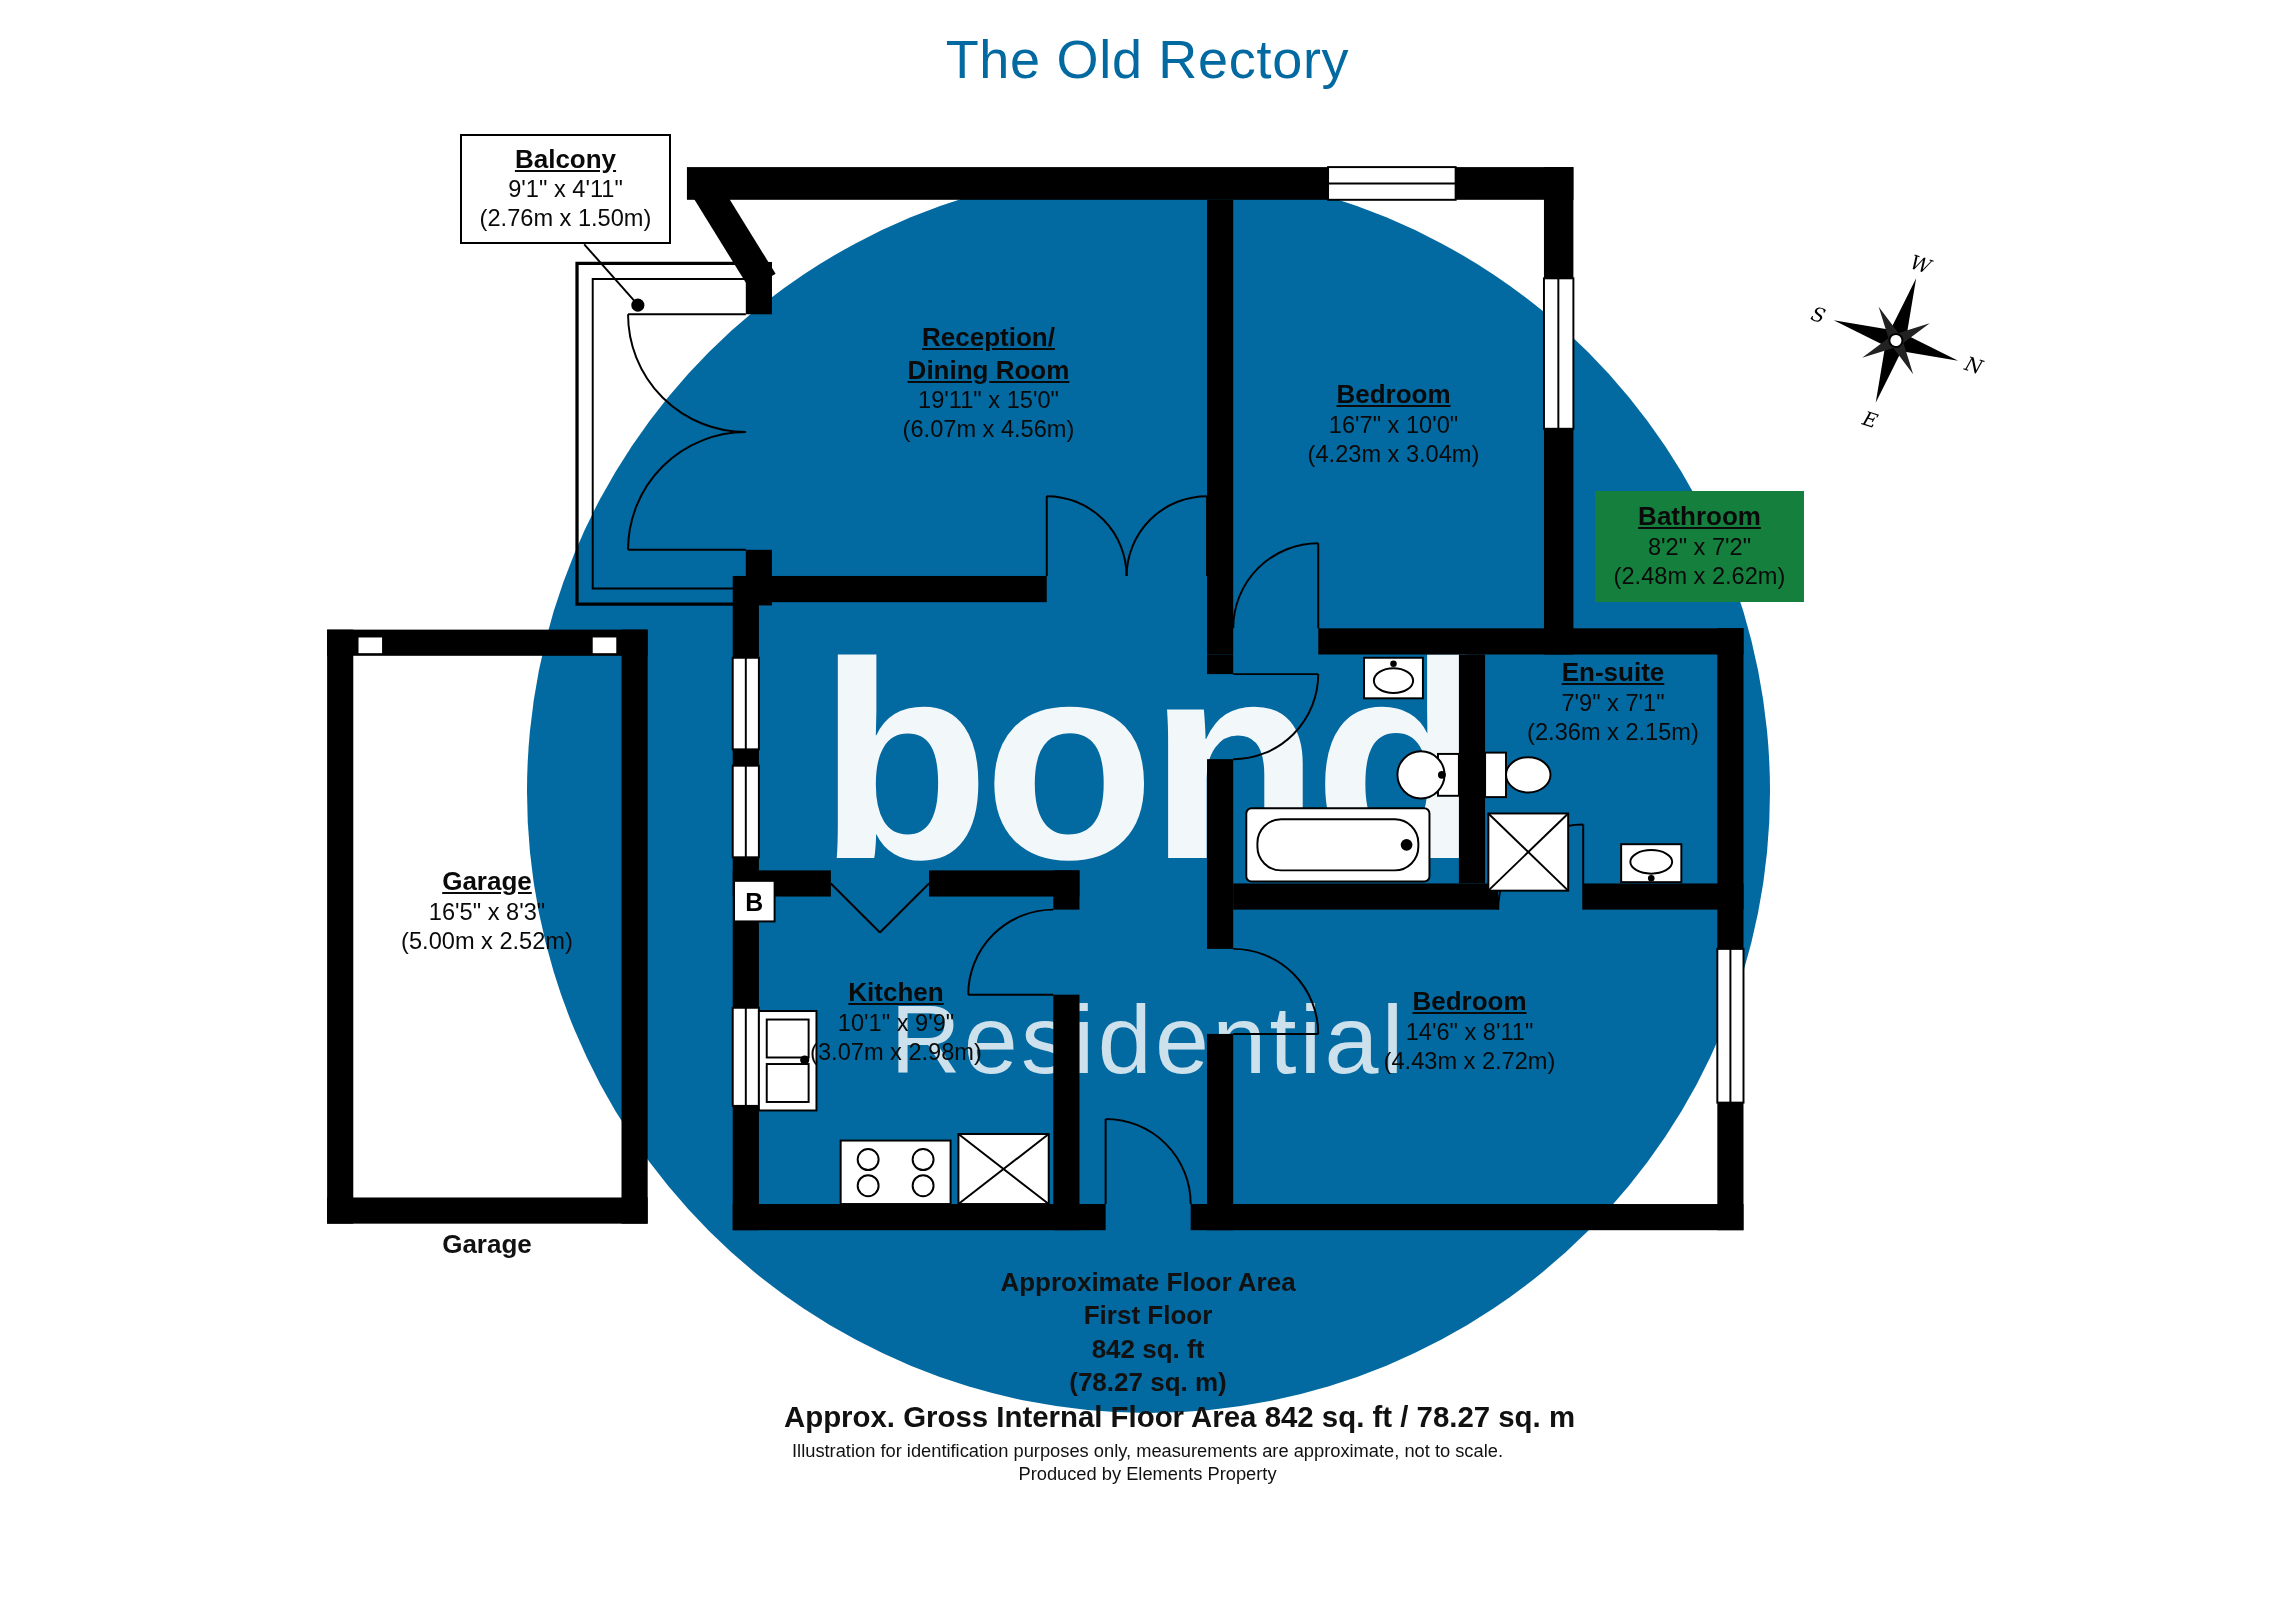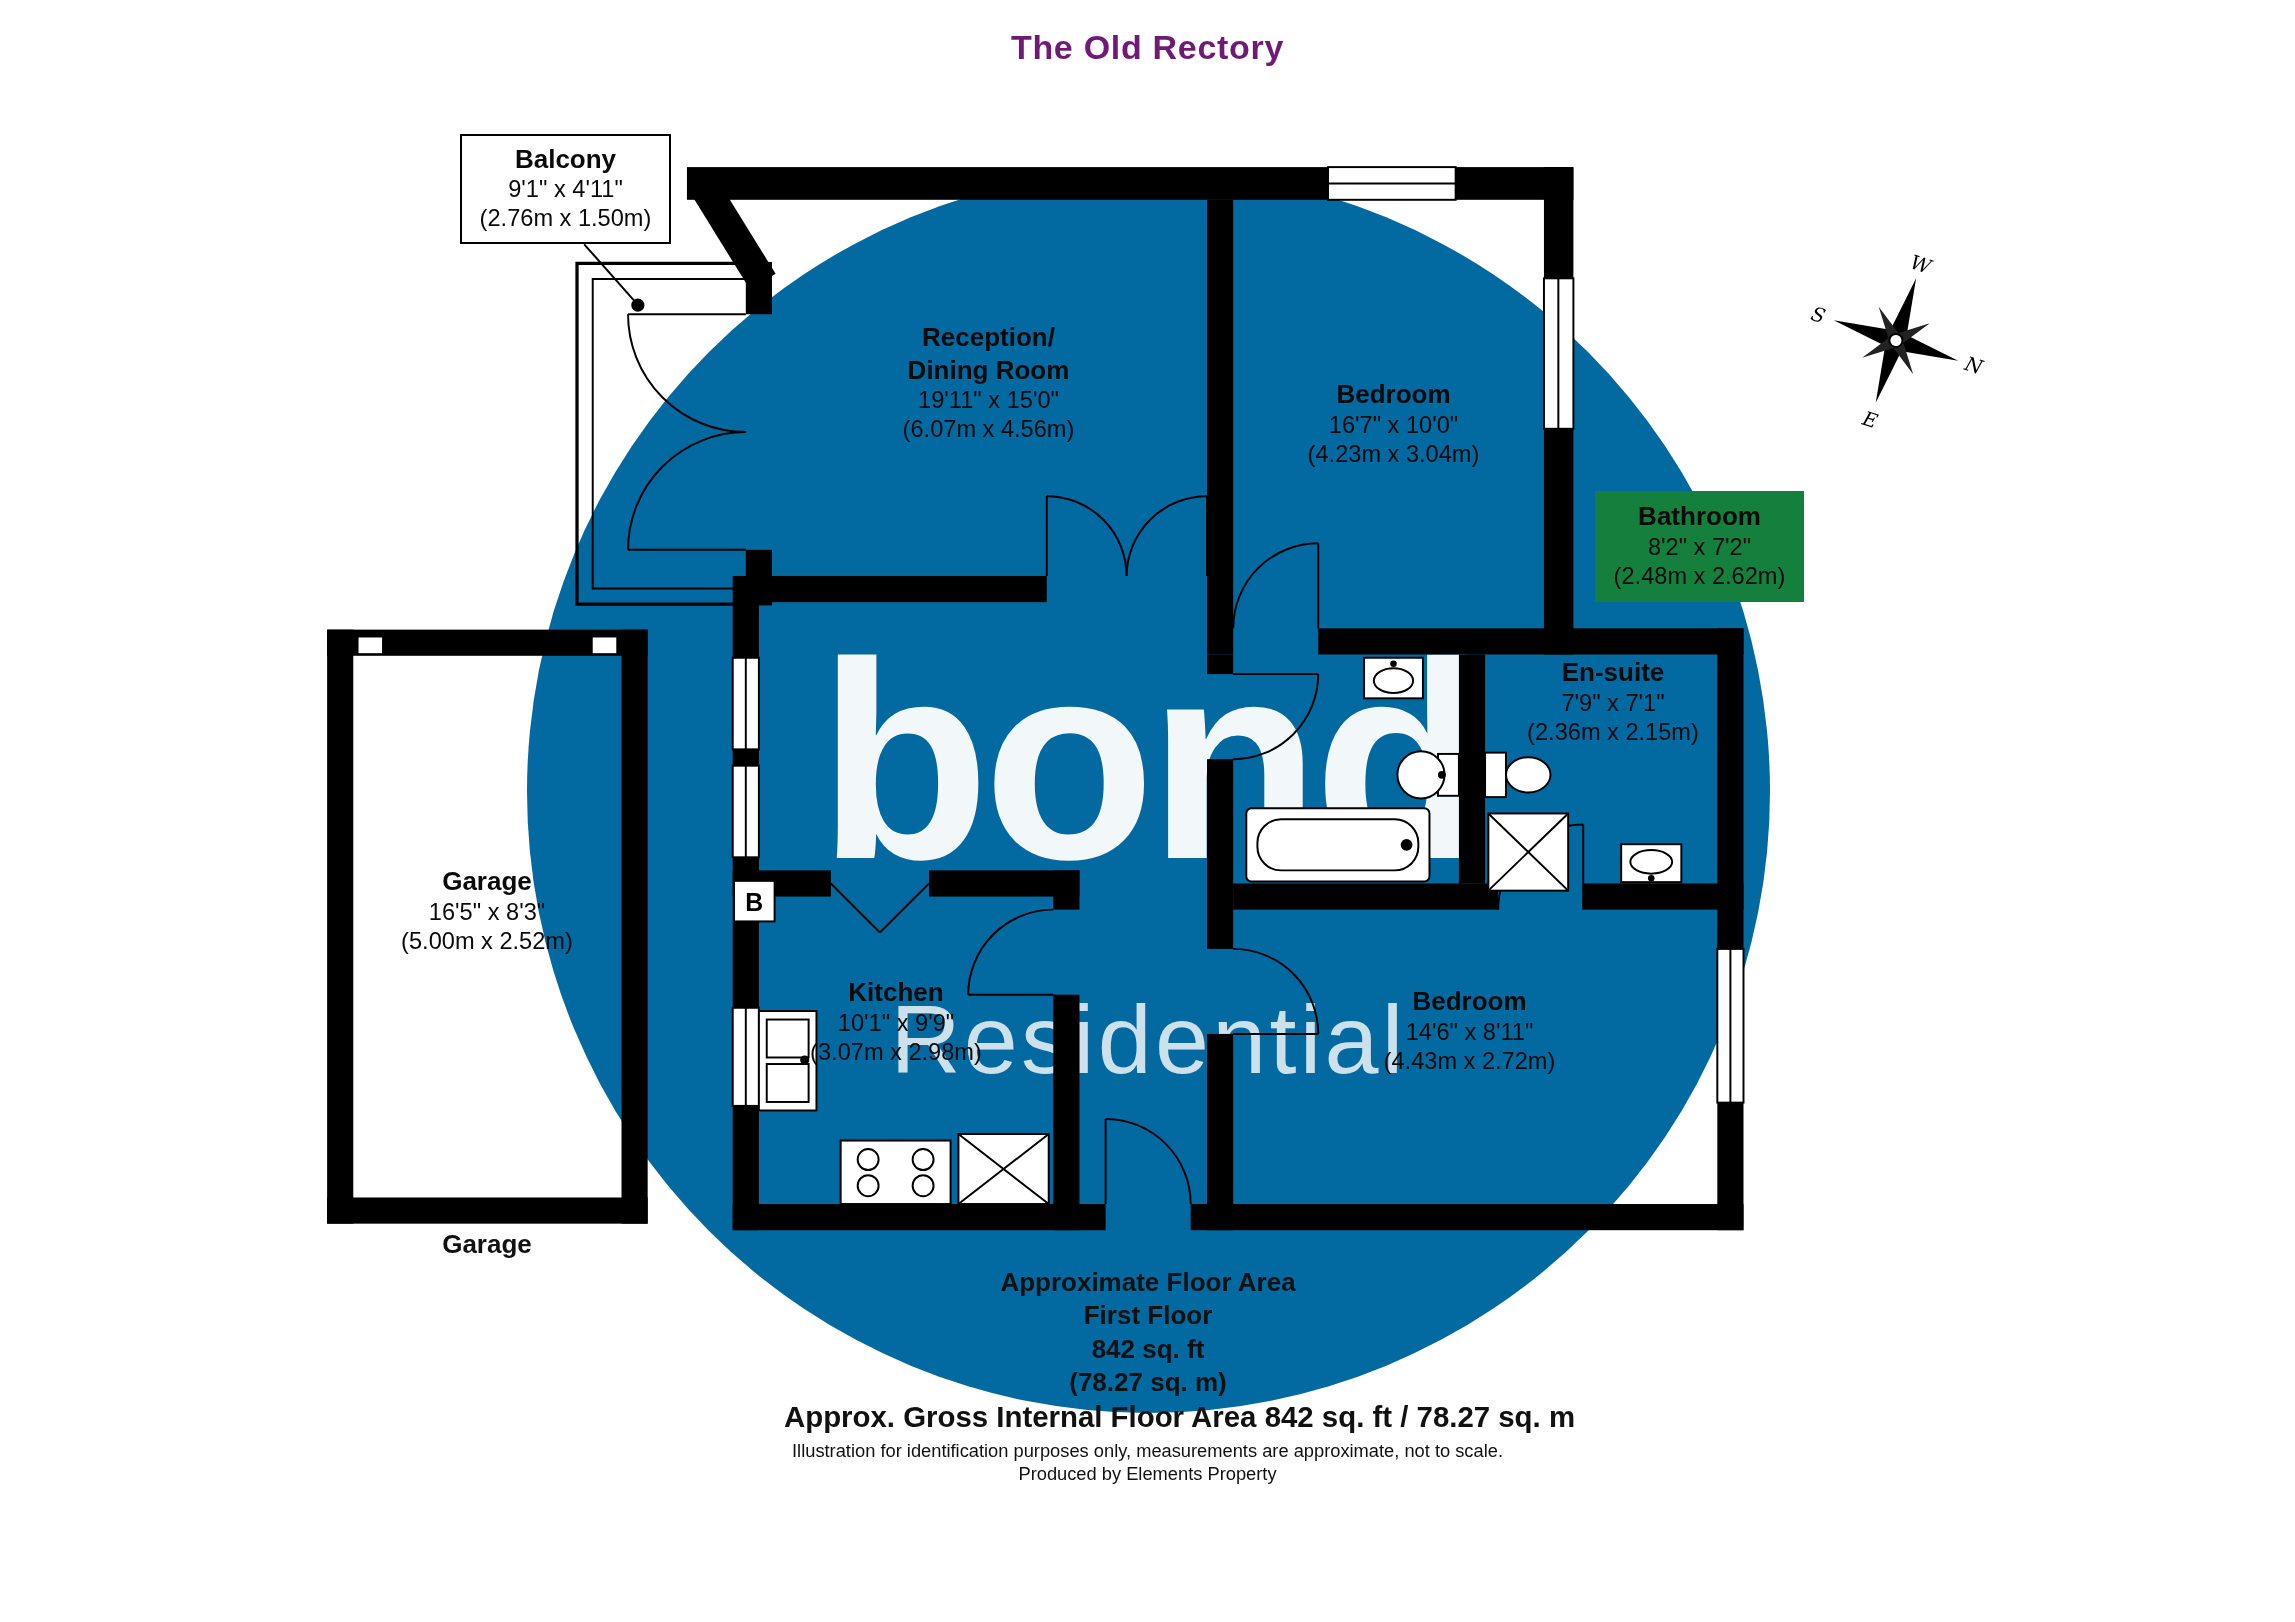--- a/index.html
+++ b/index.html
@@ -9,23 +9,23 @@
   }
   
   .wm{position:absolute;left:527px;top:170px;width:1243px;height:1243px;border-radius:50%;background:#0369a1;}
   .wm-brand{position:absolute;left:0;top:458px;width:100%;text-align:center;
     font-size:281px;line-height:0.95;font-weight:700;letter-spacing:-6.5px;color:rgba(255,255,255,0.95);}
   .wm-sub{position:absolute;left:0;top:821px;width:100%;text-align:center;
     font-size:97px;line-height:1;font-weight:400;letter-spacing:3.3px;color:rgba(255,255,255,0.8);}
   .plan-svg{position:absolute;left:0;top:0;}
   
   .title{position:absolute;left:0;top:27.5px;width:100%;margin:0;text-align:center;
-    font-size:34px;font-weight:700;letter-spacing:0.7px;color:#701a75;}
+    font-size:54px;font-weight:400;letter-spacing:0.7px;color:#0369a1;}
   .room-label{position:absolute;text-align:center;color:#0a0a0a;}
-  .room-name{font-size:26px;font-weight:700;line-height:1.25;white-space:pre-line;}
+  .room-name{font-size:26px;font-weight:700;line-height:1.25;white-space:pre-line;text-decoration:underline;}
   .room-dims{font-size:23.6px;font-weight:400;line-height:1.25;}
   .boxed{border:2px solid #000;background:#fff;padding:6.5px 0 7.9px;}
   .tinted{background:#15803d;padding:9.2px 0 10.5px;}
   .garage-caption{position:absolute;left:353px;top:1229px;width:268px;text-align:center;
     font-size:26px;font-weight:700;}
   .summary{position:absolute;left:919px;top:1266px;width:458px;text-align:center;
     font-size:26px;font-weight:700;line-height:1.28;}
   .footer-main{position:absolute;left:0;top:1400px;width:100%;text-align:center;
     font-size:29.4px;font-weight:700;padding-left:32px;}
   .footer-small{position:absolute;left:0;width:100%;text-align:center;font-size:18.3px;font-weight:400;}

